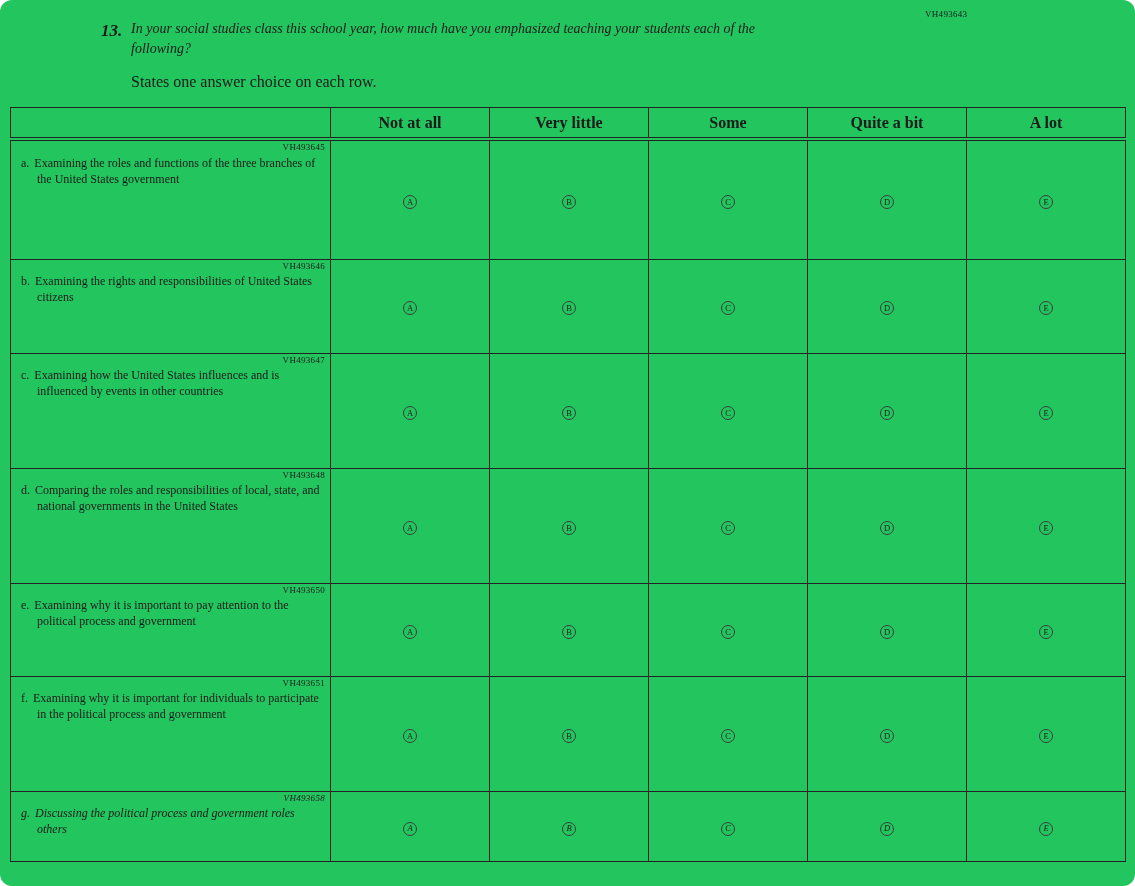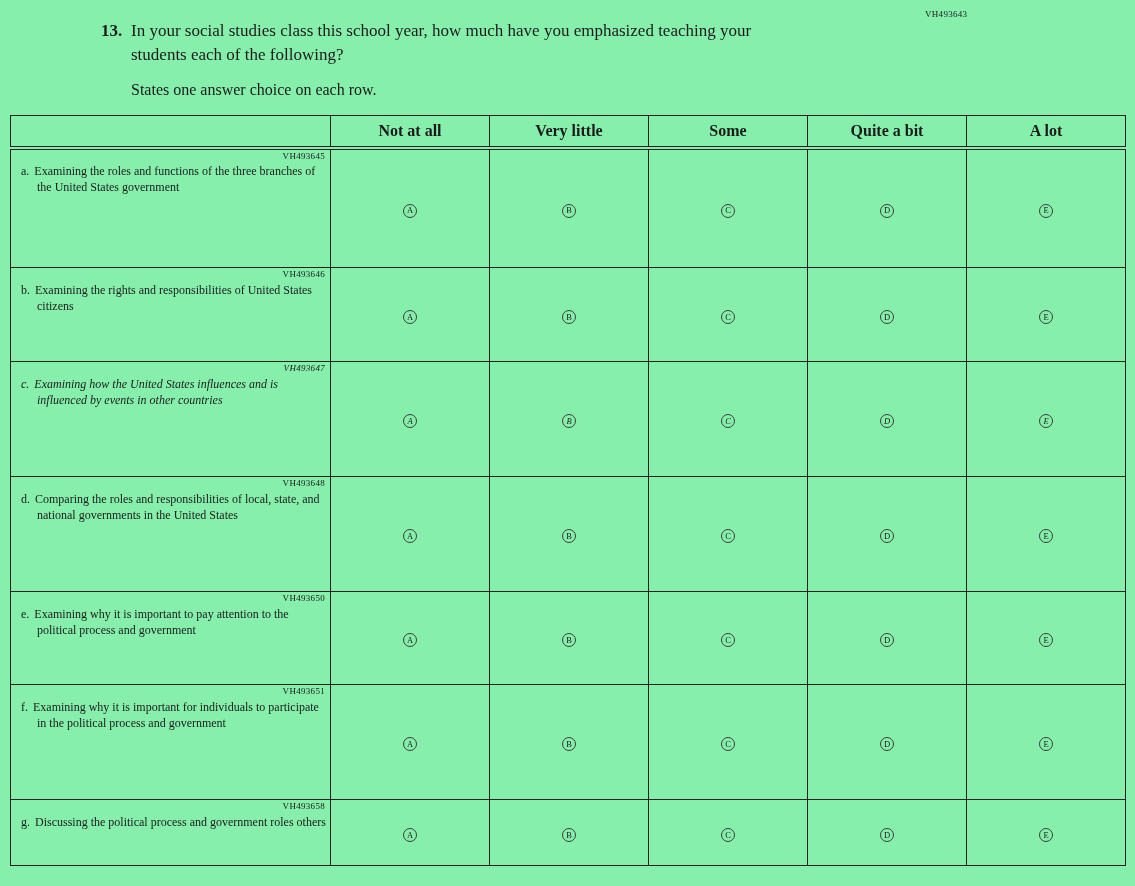--- a/index.html
+++ b/index.html
@@ -1,45 +1,47 @@
 <!DOCTYPE html>
 <html><head>
 <meta charset="utf-8">
 <style>
   * { margin: 0; padding: 0; box-sizing: border-box; }
   html, body { background: #ffffff; }
   .page {
     position: relative;
     width: 1135px;
     height: 886px;
-    background: #86efac;
+    background: #22c55e;
     font-family: "Liberation Serif", serif;
     color: #1b1b1b;
     overflow: hidden;
+    border-radius: 12px;
   }
   .form-code {
     position: absolute;
     top: 9px;
     left: 925px;
     font-size: 9px;
     letter-spacing: 0.3px;
   }
   .question-block {
     display: flex;
     padding: 19px 0 0 101px;
+    font-style: italic;
   }
   .q-number {
     font-weight: bold;
     font-size: 17px;
     width: 30px;
     flex-shrink: 0;
     line-height: 1.4;
   }
   .q-text {
-    font-size: 17px;
+    font-size: 14px;
     width: 655px;
     line-height: 1.42;
   }
   .instruction {
     margin: 14px 0 0 131px;
     font-size: 16px;
   }
   .instruction .bold { font-weight: normal; }
   table.answer-table {
     border-collapse: collapse;
@@ -52,25 +54,25 @@
   }
   .answer-table thead th {
     border-bottom: 4px double #222;
     font-size: 16px;
     font-weight: bold;
     height: 32px;
     vertical-align: middle;
   }
   .answer-table tbody tr:nth-child(1) { height: 120px; }
   .answer-table tbody tr:nth-child(2) { height: 94px; }
-  .answer-table tbody tr:nth-child(3) { height: 115px; font-style: italic; }
+  .answer-table tbody tr:nth-child(3) { height: 115px; }
   .answer-table tbody tr:nth-child(4) { height: 115px; }
   .answer-table tbody tr:nth-child(5) { height: 93px; }
   .answer-table tbody tr:nth-child(6) { height: 115px; font-family: Liberation Serif, serif; }
-  .answer-table tbody tr:nth-child(7) { height: 66px; }
+  .answer-table tbody tr:nth-child(7) { height: 66px; font-style: italic; }
   td.item-cell {
     vertical-align: top;
     padding: 1px 4px 24px 5px;
   }
   .row-code {
     text-align: right;
     font-size: 9px;
     letter-spacing: 0.3px;
     line-height: 1.25;
     padding-right: 1px;

